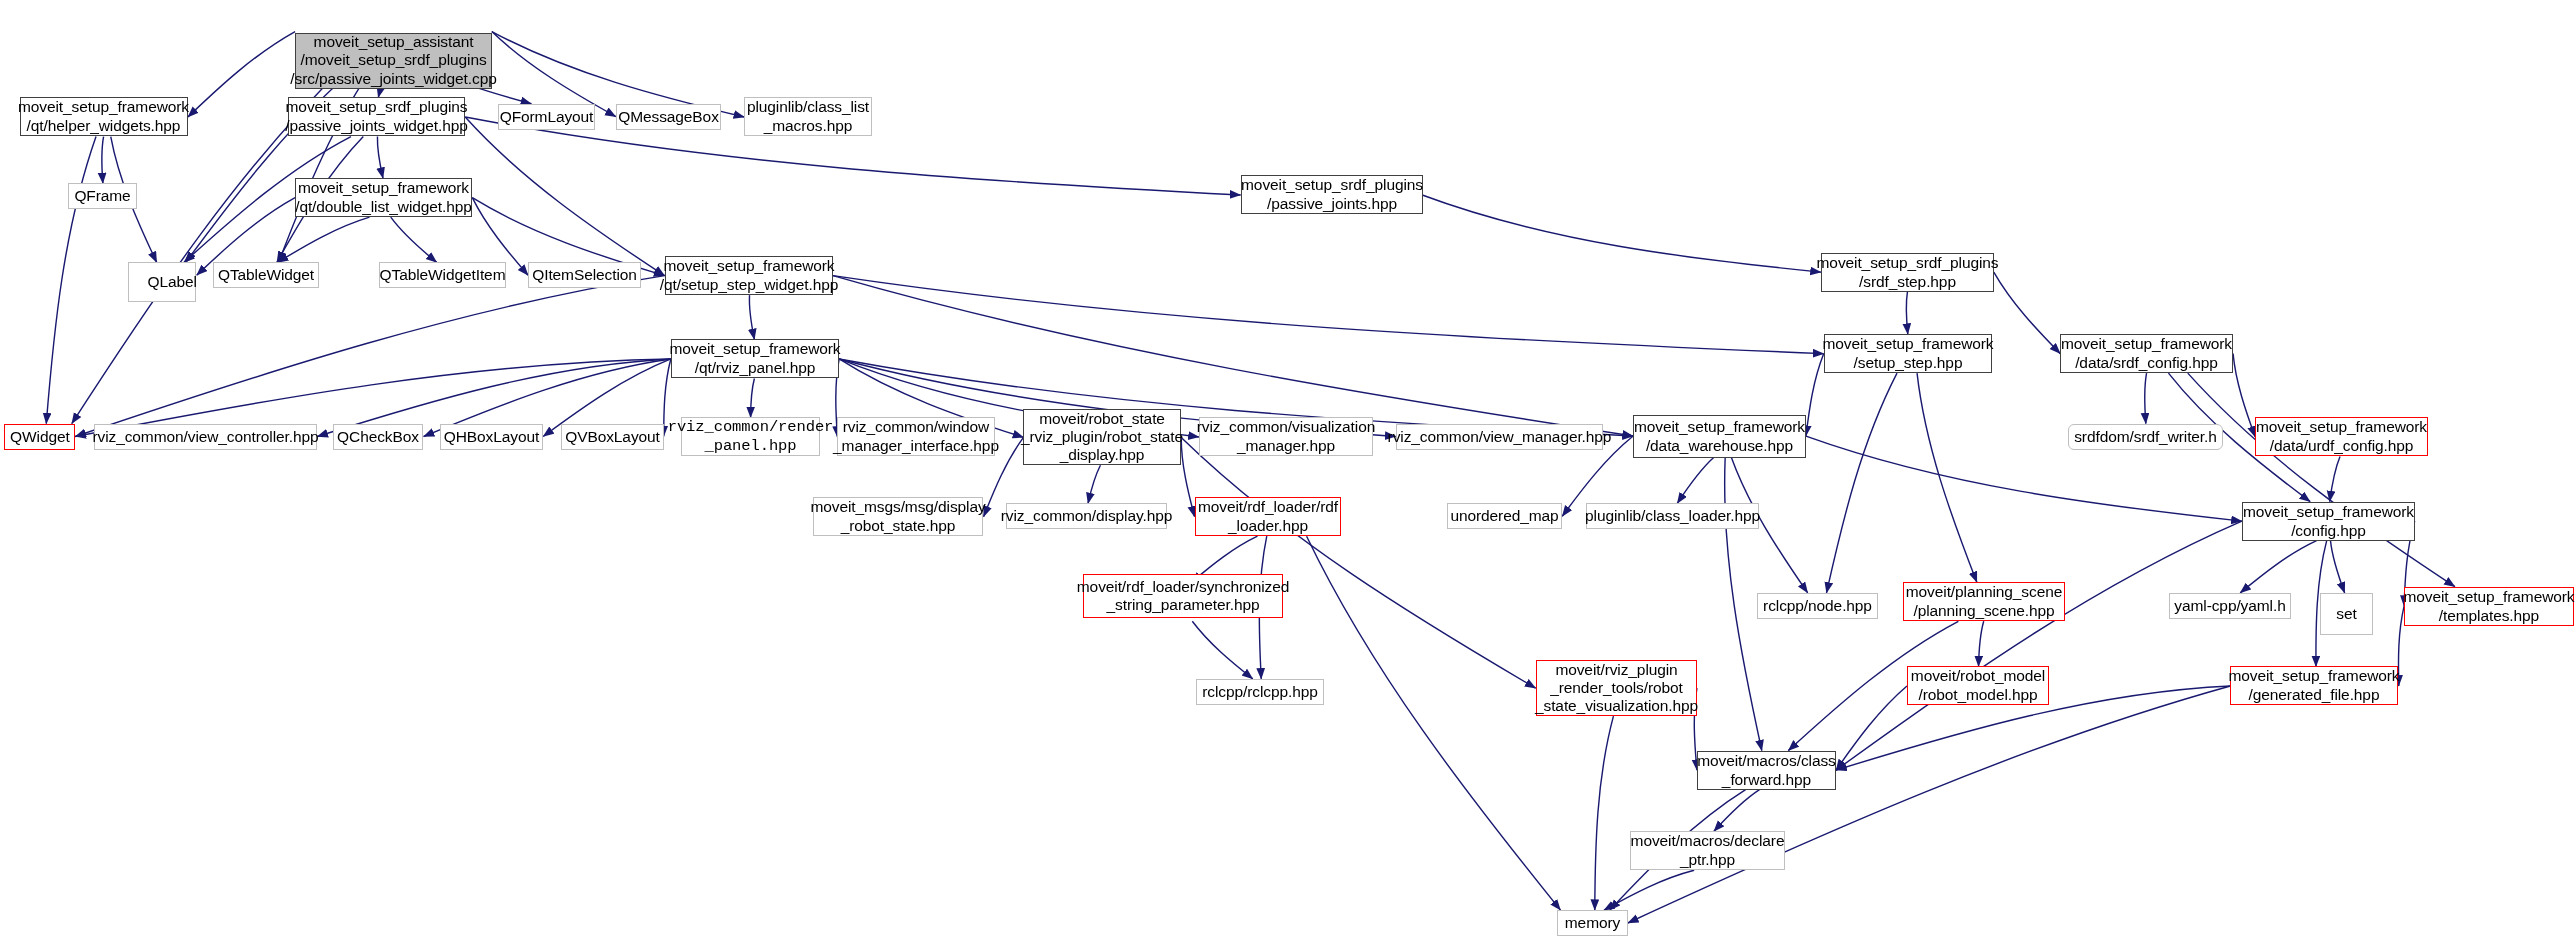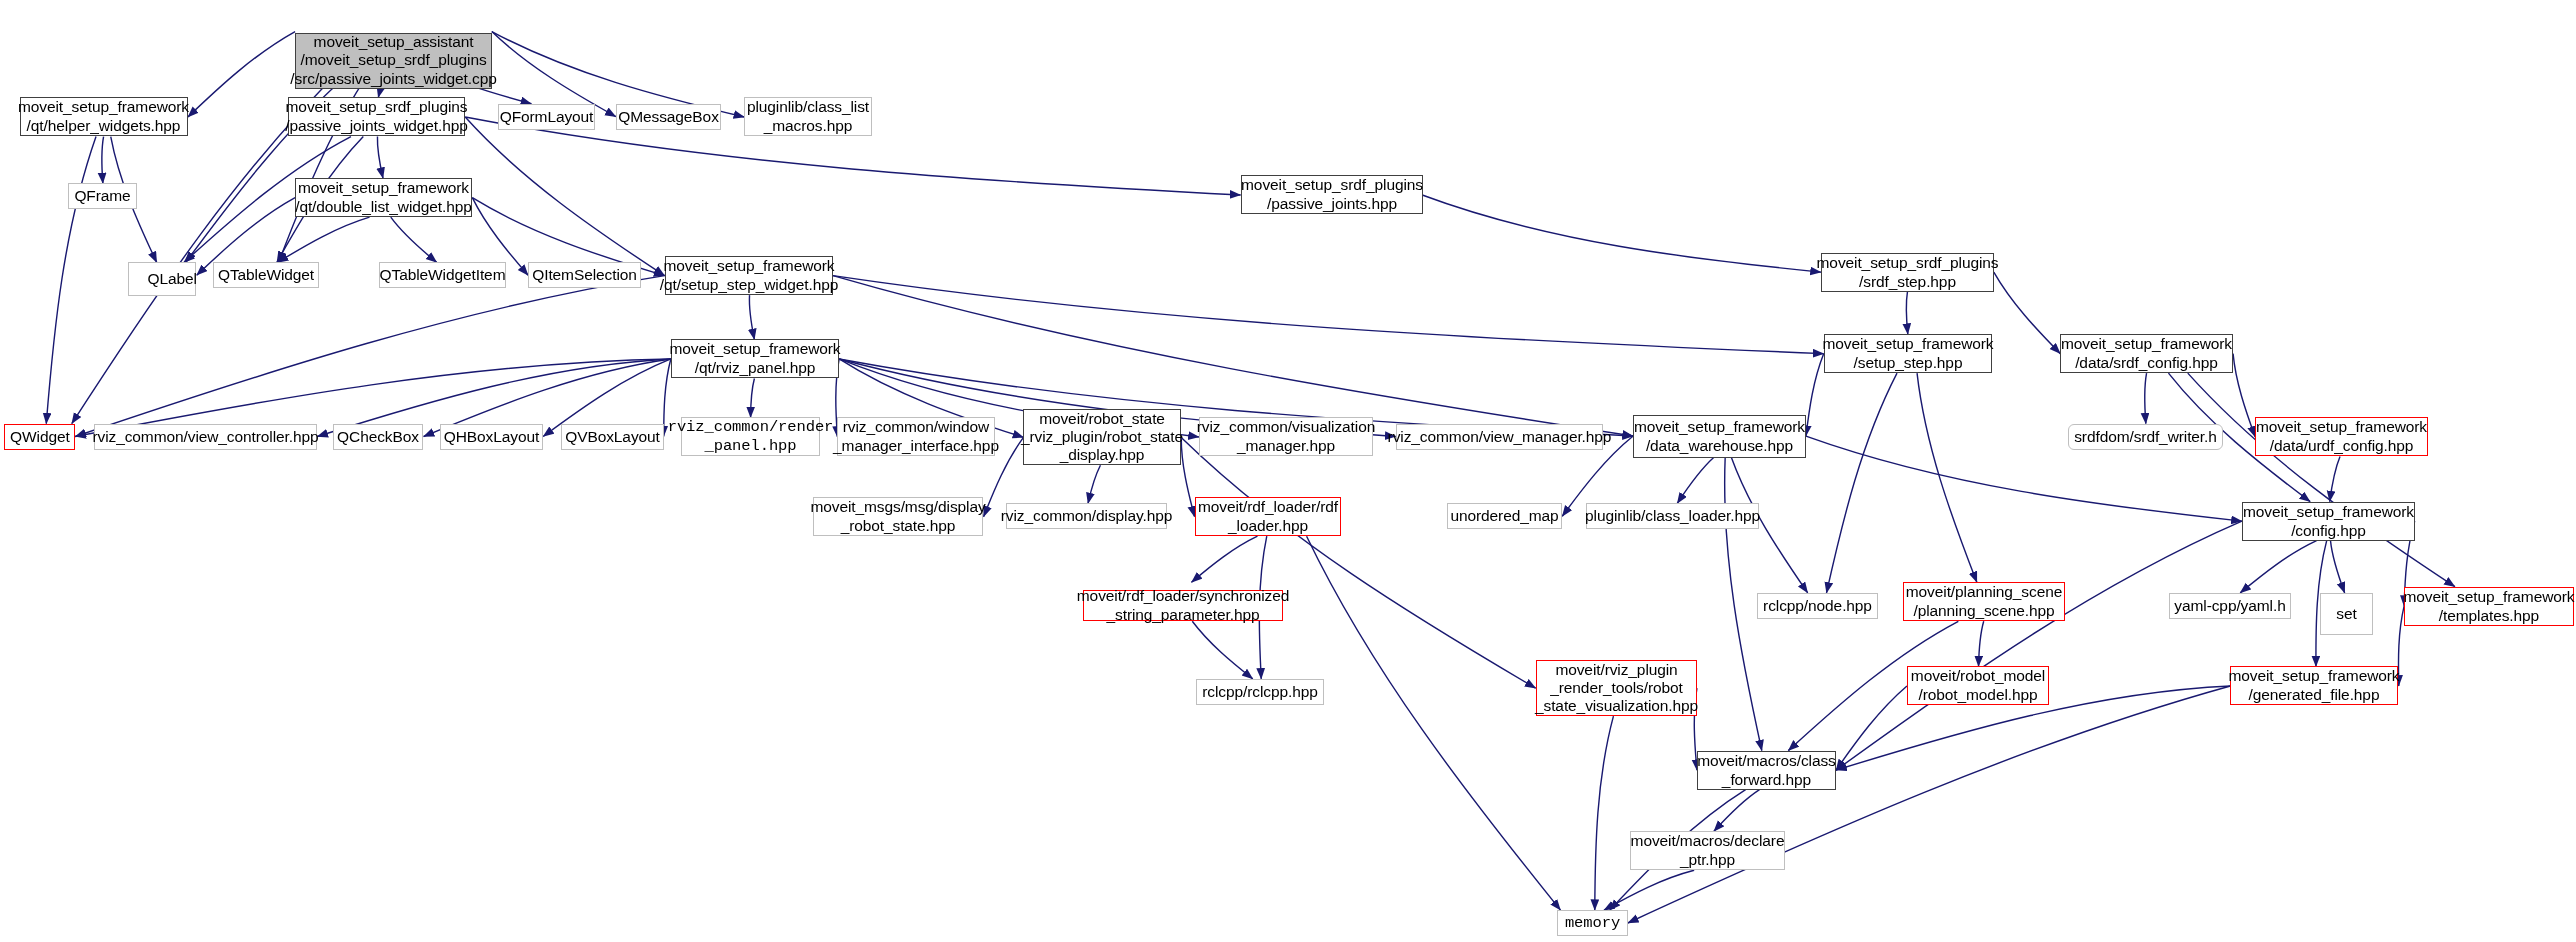--- a/index.html
+++ b/index.html
@@ -146,21 +146,21 @@
 /passive_joints_widget.hpp</div>
       <div class="node" style="left: 498px; top: 104px; width: 97px; height: 26px;">QFormLayout</div>
       <div class="node" style="left: 616px; top: 104px; width: 105px; height: 26px;">QMessageBox</div>
       <div class="node" style="left: 744px; top: 97px; width: 128px; height: 39px;">pluginlib/class_list
 _macros.hpp</div>
       <div class="node" style="left: 68px; top: 183px; width: 69px; height: 26px;">QFrame</div>
       <div class="node dark" style="left: 295px; top: 178px; width: 177px; height: 39px;">moveit_setup_framework
 /qt/double_list_widget.hpp</div>
       <div class="node dark" style="left: 1241px; top: 175px; width: 182px; height: 39px;">moveit_setup_srdf_plugins
 /passive_joints.hpp</div>
-      <div class="node" style="left: 128px; top: 262px; width: 68px; height: 34px; padding-left: 24px;">QLabel</div>
+      <div class="node" style="left: 128px; top: 262px; width: 68px; height: 40px; padding-left: 24px;">QLabel</div>
       <div class="node" style="left: 213px; top: 262px; width: 106px; height: 26px;">QTableWidget</div>
       <div class="node" style="left: 379px; top: 262px; width: 127px; height: 26px;">QTableWidgetItem</div>
       <div class="node" style="left: 528px; top: 262px; width: 113px; height: 26px;">QItemSelection</div>
       <div class="node dark" style="left: 665px; top: 256px; width: 168px; height: 39px;">moveit_setup_framework
 /qt/setup_step_widget.hpp</div>
       <div class="node dark" style="left: 1821px; top: 253px; width: 173px; height: 39px;">moveit_setup_srdf_plugins
 /srdf_step.hpp</div>
       <div class="node dark" style="left: 671px; top: 339px; width: 168px; height: 39px;">moveit_setup_framework
 /qt/rviz_panel.hpp</div>
       <div class="node dark" style="left: 1824px; top: 334px; width: 168px; height: 39px;">moveit_setup_framework
@@ -189,37 +189,37 @@
 /data/urdf_config.hpp</div>
       <div class="node" style="left: 813px; top: 497px; width: 170px; height: 39px;">moveit_msgs/msg/display
 _robot_state.hpp</div>
       <div class="node" style="left: 1006px; top: 503px; width: 161px; height: 26px;">rviz_common/display.hpp</div>
       <div class="node red" style="left: 1195px; top: 497px; width: 146px; height: 39px;">moveit/rdf_loader/rdf
 _loader.hpp</div>
       <div class="node" style="left: 1447px; top: 503px; width: 115px; height: 26px;">unordered_map</div>
       <div class="node" style="left: 1586px; top: 503px; width: 173px; height: 26px;">pluginlib/class_loader.hpp</div>
       <div class="node dark" style="left: 2242px; top: 502px; width: 173px; height: 39px;">moveit_setup_framework
 /config.hpp</div>
-      <div class="node red" style="left: 1083px; top: 590px; width: 200px; height: 31px;">moveit/rdf_loader/synchronized
+      <div class="node red" style="left: 1083px; top: 574px; width: 200px; height: 44px;">moveit/rdf_loader/synchronized
 _string_parameter.hpp</div>
       <div class="node" style="left: 1757px; top: 593px; width: 121px; height: 26px;">rclcpp/node.hpp</div>
       <div class="node red" style="left: 1903px; top: 582px; width: 162px; height: 39px;">moveit/planning_scene
 /planning_scene.hpp</div>
       <div class="node" style="left: 2169px; top: 593px; width: 122px; height: 26px;">yaml-cpp/yaml.h</div>
       <div class="node" style="left: 2320px; top: 593px; width: 53px; height: 42px;">set</div>
       <div class="node red" style="left: 2404px; top: 587px; width: 170px; height: 39px;">moveit_setup_framework
 /templates.hpp</div>
       <div class="node red" style="left: 1536px; top: 660px; width: 161px; height: 56px;">moveit/rviz_plugin
 _render_tools/robot
 _state_visualization.hpp</div>
       <div class="node" style="left: 1196px; top: 679px; width: 128px; height: 26px;">rclcpp/rclcpp.hpp</div>
       <div class="node red" style="left: 1907px; top: 666px; width: 142px; height: 39px;">moveit/robot_model
 /robot_model.hpp</div>
       <div class="node red" style="left: 2230px; top: 666px; width: 168px; height: 39px;">moveit_setup_framework
 /generated_file.hpp</div>
       <div class="node dark" style="left: 1697px; top: 751px; width: 139px; height: 39px;">moveit/macros/class
 _forward.hpp</div>
       <div class="node" style="left: 1630px; top: 831px; width: 155px; height: 39px;">moveit/macros/declare
 _ptr.hpp</div>
-      <div class="node" style="left: 1557px; top: 910px; width: 71px; height: 26px; font-family: Liberation Mono, monospace;">memory</div>
+      <div class="node" style="left: 1557px; top: 910px; width: 71px; height: 26px;">memory</div>
     </div>
 </div>
 
 
 </body></html>

